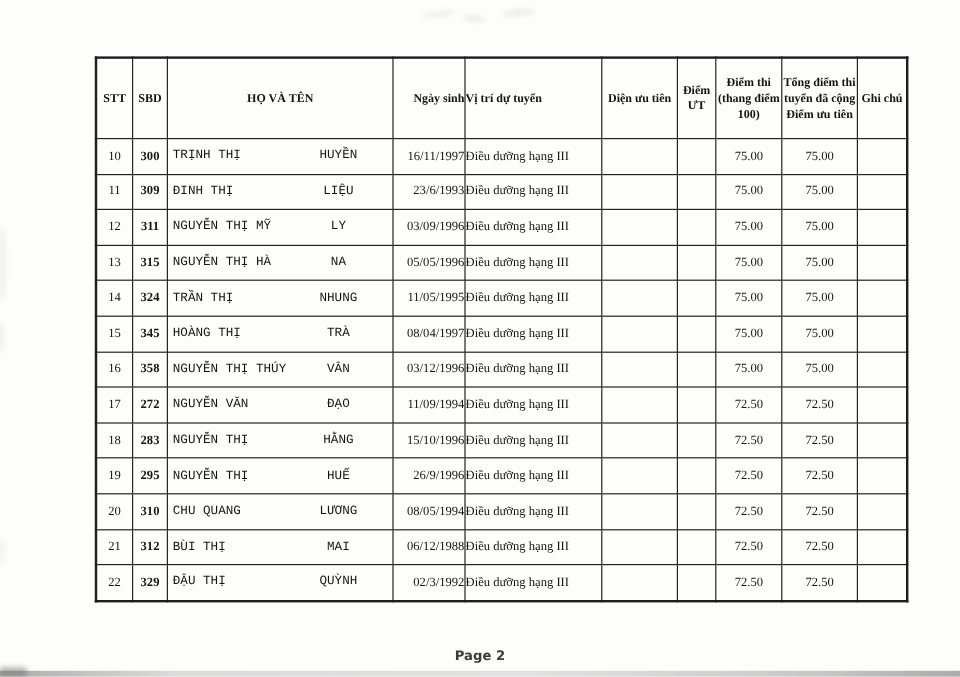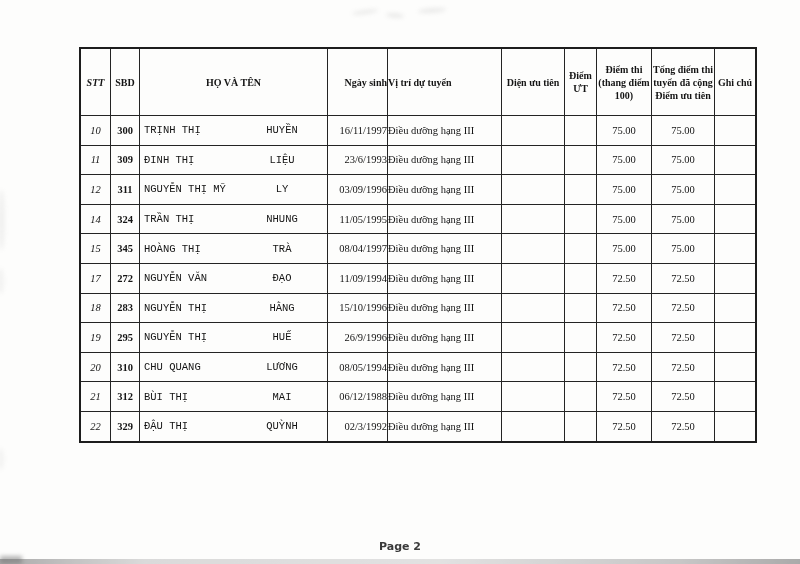--- a/index.html
+++ b/index.html
@@ -72,21 +72,21 @@
     vertical-align: middle;
     height: 66px;
     padding: 1px 2px;
   }
   td {
     font-size: 10.5px;
     height: 28.6px;
     vertical-align: middle;
     white-space: nowrap;
   }
-  .c-stt      { width: 29px;  text-align: center; font-style: italic; }
+  .c-stt      { width: 29px;  text-align: center; }
   .c-sbd      { width: 28px;  text-align: center; font-weight: bold; border-radius: 14px; }
   .c-name     { width: 187px; }
   .c-ngay_sinh{ width: 59px;  text-align: right; padding-left: 3px; }
   .c-vi_tri   { width: 113px; text-align: left; padding-left: 4px; margin-left: 16px; }
   .c-dien_uu_tien { width: 62px; }
   .c-diem_ut  { width: 31px; }
   .c-diem_thi { width: 54px;  text-align: center; }
   .c-tong_diem{ width: 62px;  text-align: center; }
   .c-ghi_chu  { width: 40px; }
 
@@ -188,20 +188,37 @@
           </td>
           <td class="c-ngay_sinh">03/09/1996</td>
           <td class="c-vi_tri">Điều dưỡng hạng III</td>
           <td class="c-dien_uu_tien"></td>
           <td class="c-diem_ut"></td>
           <td class="c-diem_thi">75.00</td>
           <td class="c-tong_diem">75.00</td>
           <td class="c-ghi_chu"></td>
         </tr>
         <tr>
+          <td class="c-stt">13</td>
+          <td class="c-sbd">315</td>
+          <td class="c-name">
+            <div class="namewrap">
+              <span>NGUYỄN THỊ HÀ</span>
+              <span class="name-given">NA</span>
+            </div>
+          </td>
+          <td class="c-ngay_sinh">05/05/1996</td>
+          <td class="c-vi_tri">Điều dưỡng hạng III</td>
+          <td class="c-dien_uu_tien"></td>
+          <td class="c-diem_ut"></td>
+          <td class="c-diem_thi">75.00</td>
+          <td class="c-tong_diem">75.00</td>
+          <td class="c-ghi_chu"></td>
+        </tr>
+        <tr>
           <td class="c-stt">14</td>
           <td class="c-sbd">324</td>
           <td class="c-name">
             <div class="namewrap">
               <span>TRẦN THỊ</span>
               <span class="name-given">NHUNG</span>
             </div>
           </td>
           <td class="c-ngay_sinh">11/05/1995</td>
           <td class="c-vi_tri">Điều dưỡng hạng III</td>
@@ -214,20 +231,37 @@
         <tr>
           <td class="c-stt">15</td>
           <td class="c-sbd">345</td>
           <td class="c-name">
             <div class="namewrap">
               <span>HOÀNG THỊ</span>
               <span class="name-given">TRÀ</span>
             </div>
           </td>
           <td class="c-ngay_sinh">08/04/1997</td>
+          <td class="c-vi_tri">Điều dưỡng hạng III</td>
+          <td class="c-dien_uu_tien"></td>
+          <td class="c-diem_ut"></td>
+          <td class="c-diem_thi">75.00</td>
+          <td class="c-tong_diem">75.00</td>
+          <td class="c-ghi_chu"></td>
+        </tr>
+        <tr>
+          <td class="c-stt">16</td>
+          <td class="c-sbd">358</td>
+          <td class="c-name">
+            <div class="namewrap">
+              <span>NGUYỄN THỊ THÚY</span>
+              <span class="name-given">VÂN</span>
+            </div>
+          </td>
+          <td class="c-ngay_sinh">03/12/1996</td>
           <td class="c-vi_tri">Điều dưỡng hạng III</td>
           <td class="c-dien_uu_tien"></td>
           <td class="c-diem_ut"></td>
           <td class="c-diem_thi">75.00</td>
           <td class="c-tong_diem">75.00</td>
           <td class="c-ghi_chu"></td>
         </tr>
         <tr>
           <td class="c-stt">17</td>
           <td class="c-sbd">272</td>

